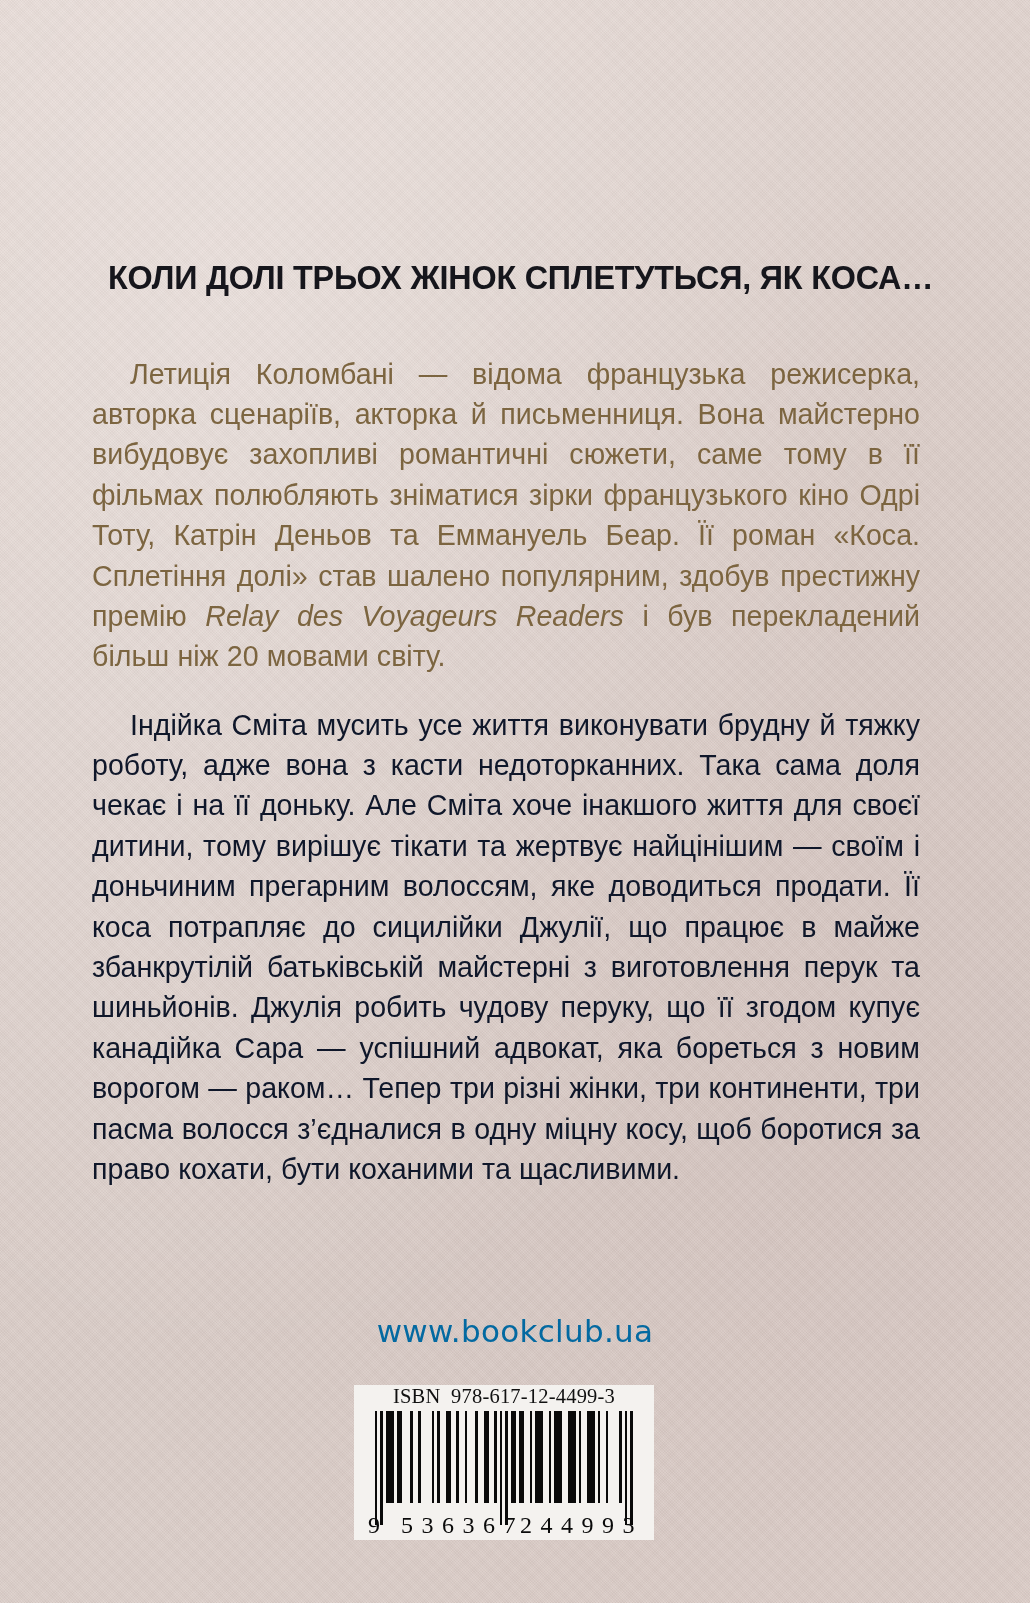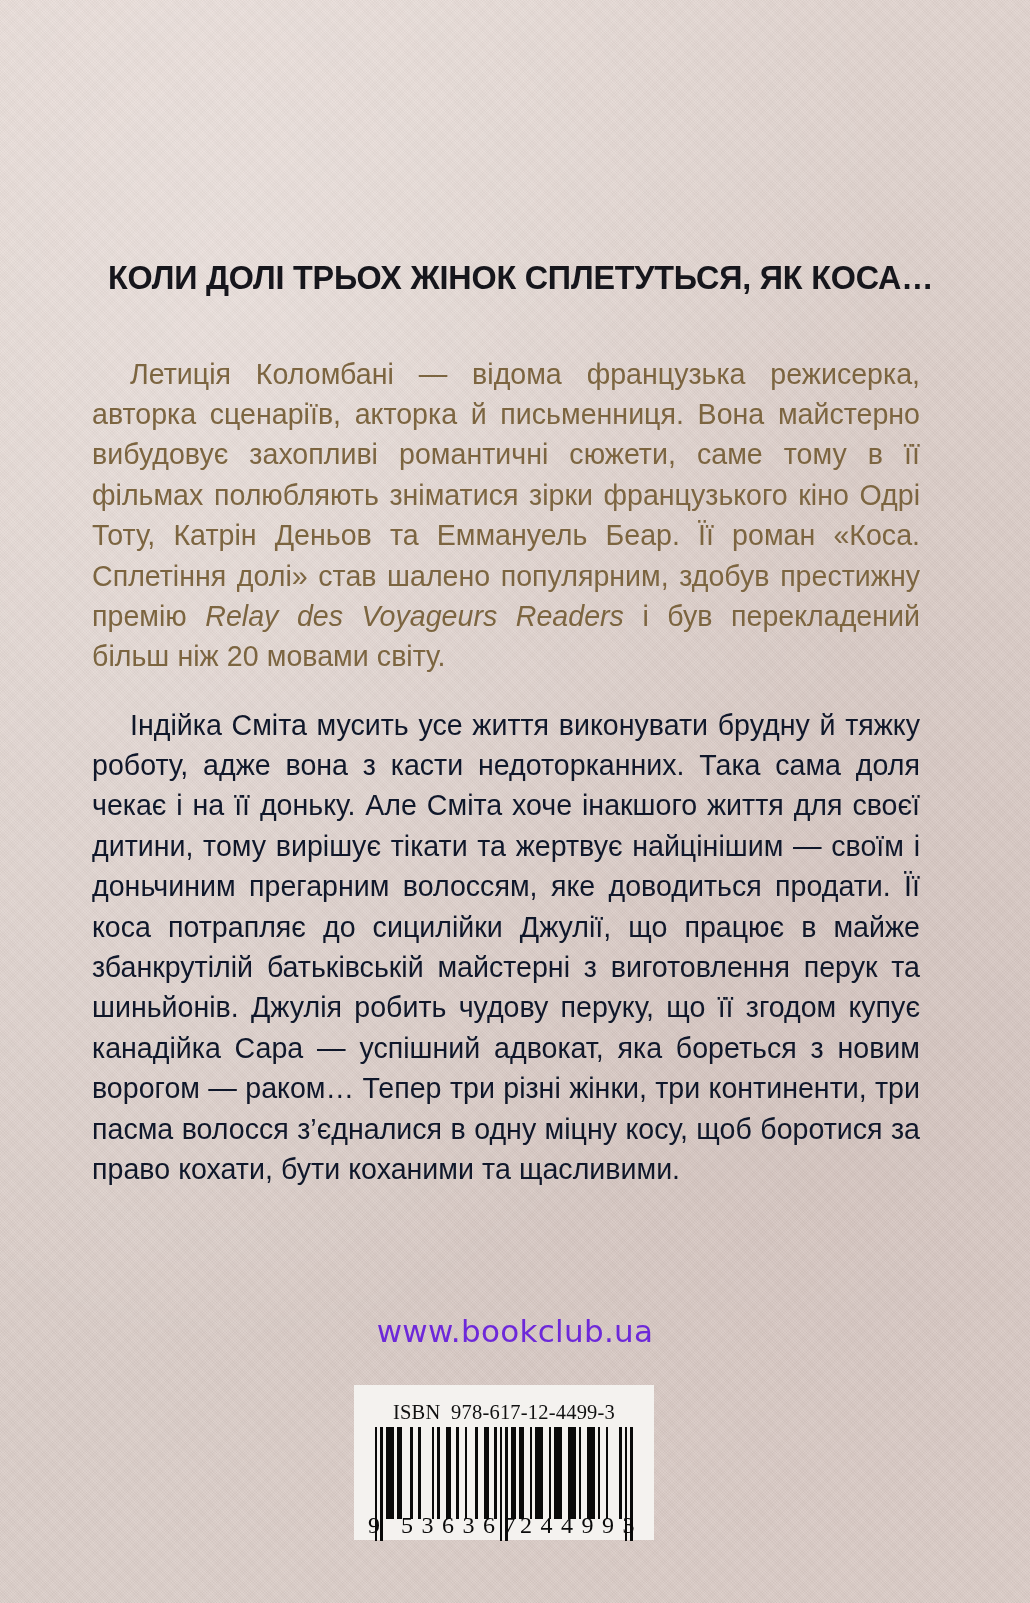--- a/index.html
+++ b/index.html
@@ -78,41 +78,41 @@
     font-style: italic;
     margin-top: 46px;
   }
 
   #site-url {
     position: absolute;
     left: 0;
     right: 0;
     top: 1313px;
     text-align: center;
-    color: #6d28d9;
+    color: #0369a1;
     font-family: "DejaVu Sans", sans-serif;
     font-size: 31px;
     letter-spacing: 0.3px;
   }
 
   #barcode-block {
     position: absolute;
     left: 354px;
     top: 1385px;
     width: 300px;
     height: 155px;
     background: #f4f2ef;
     z-index: 3;
     display: flex;
     flex-direction: column;
     align-items: center;
   }
 
   #isbn-text {
-    margin-top: 16px;
+    margin-top: 0;
     color: #111;
     font-family: "Liberation Serif", serif;
     font-size: 20.5px;
     letter-spacing: 0.2px;
     white-space: nowrap;
   }
 
   #barcode-bars {
     margin-top: 3px;
     width: 258px;

